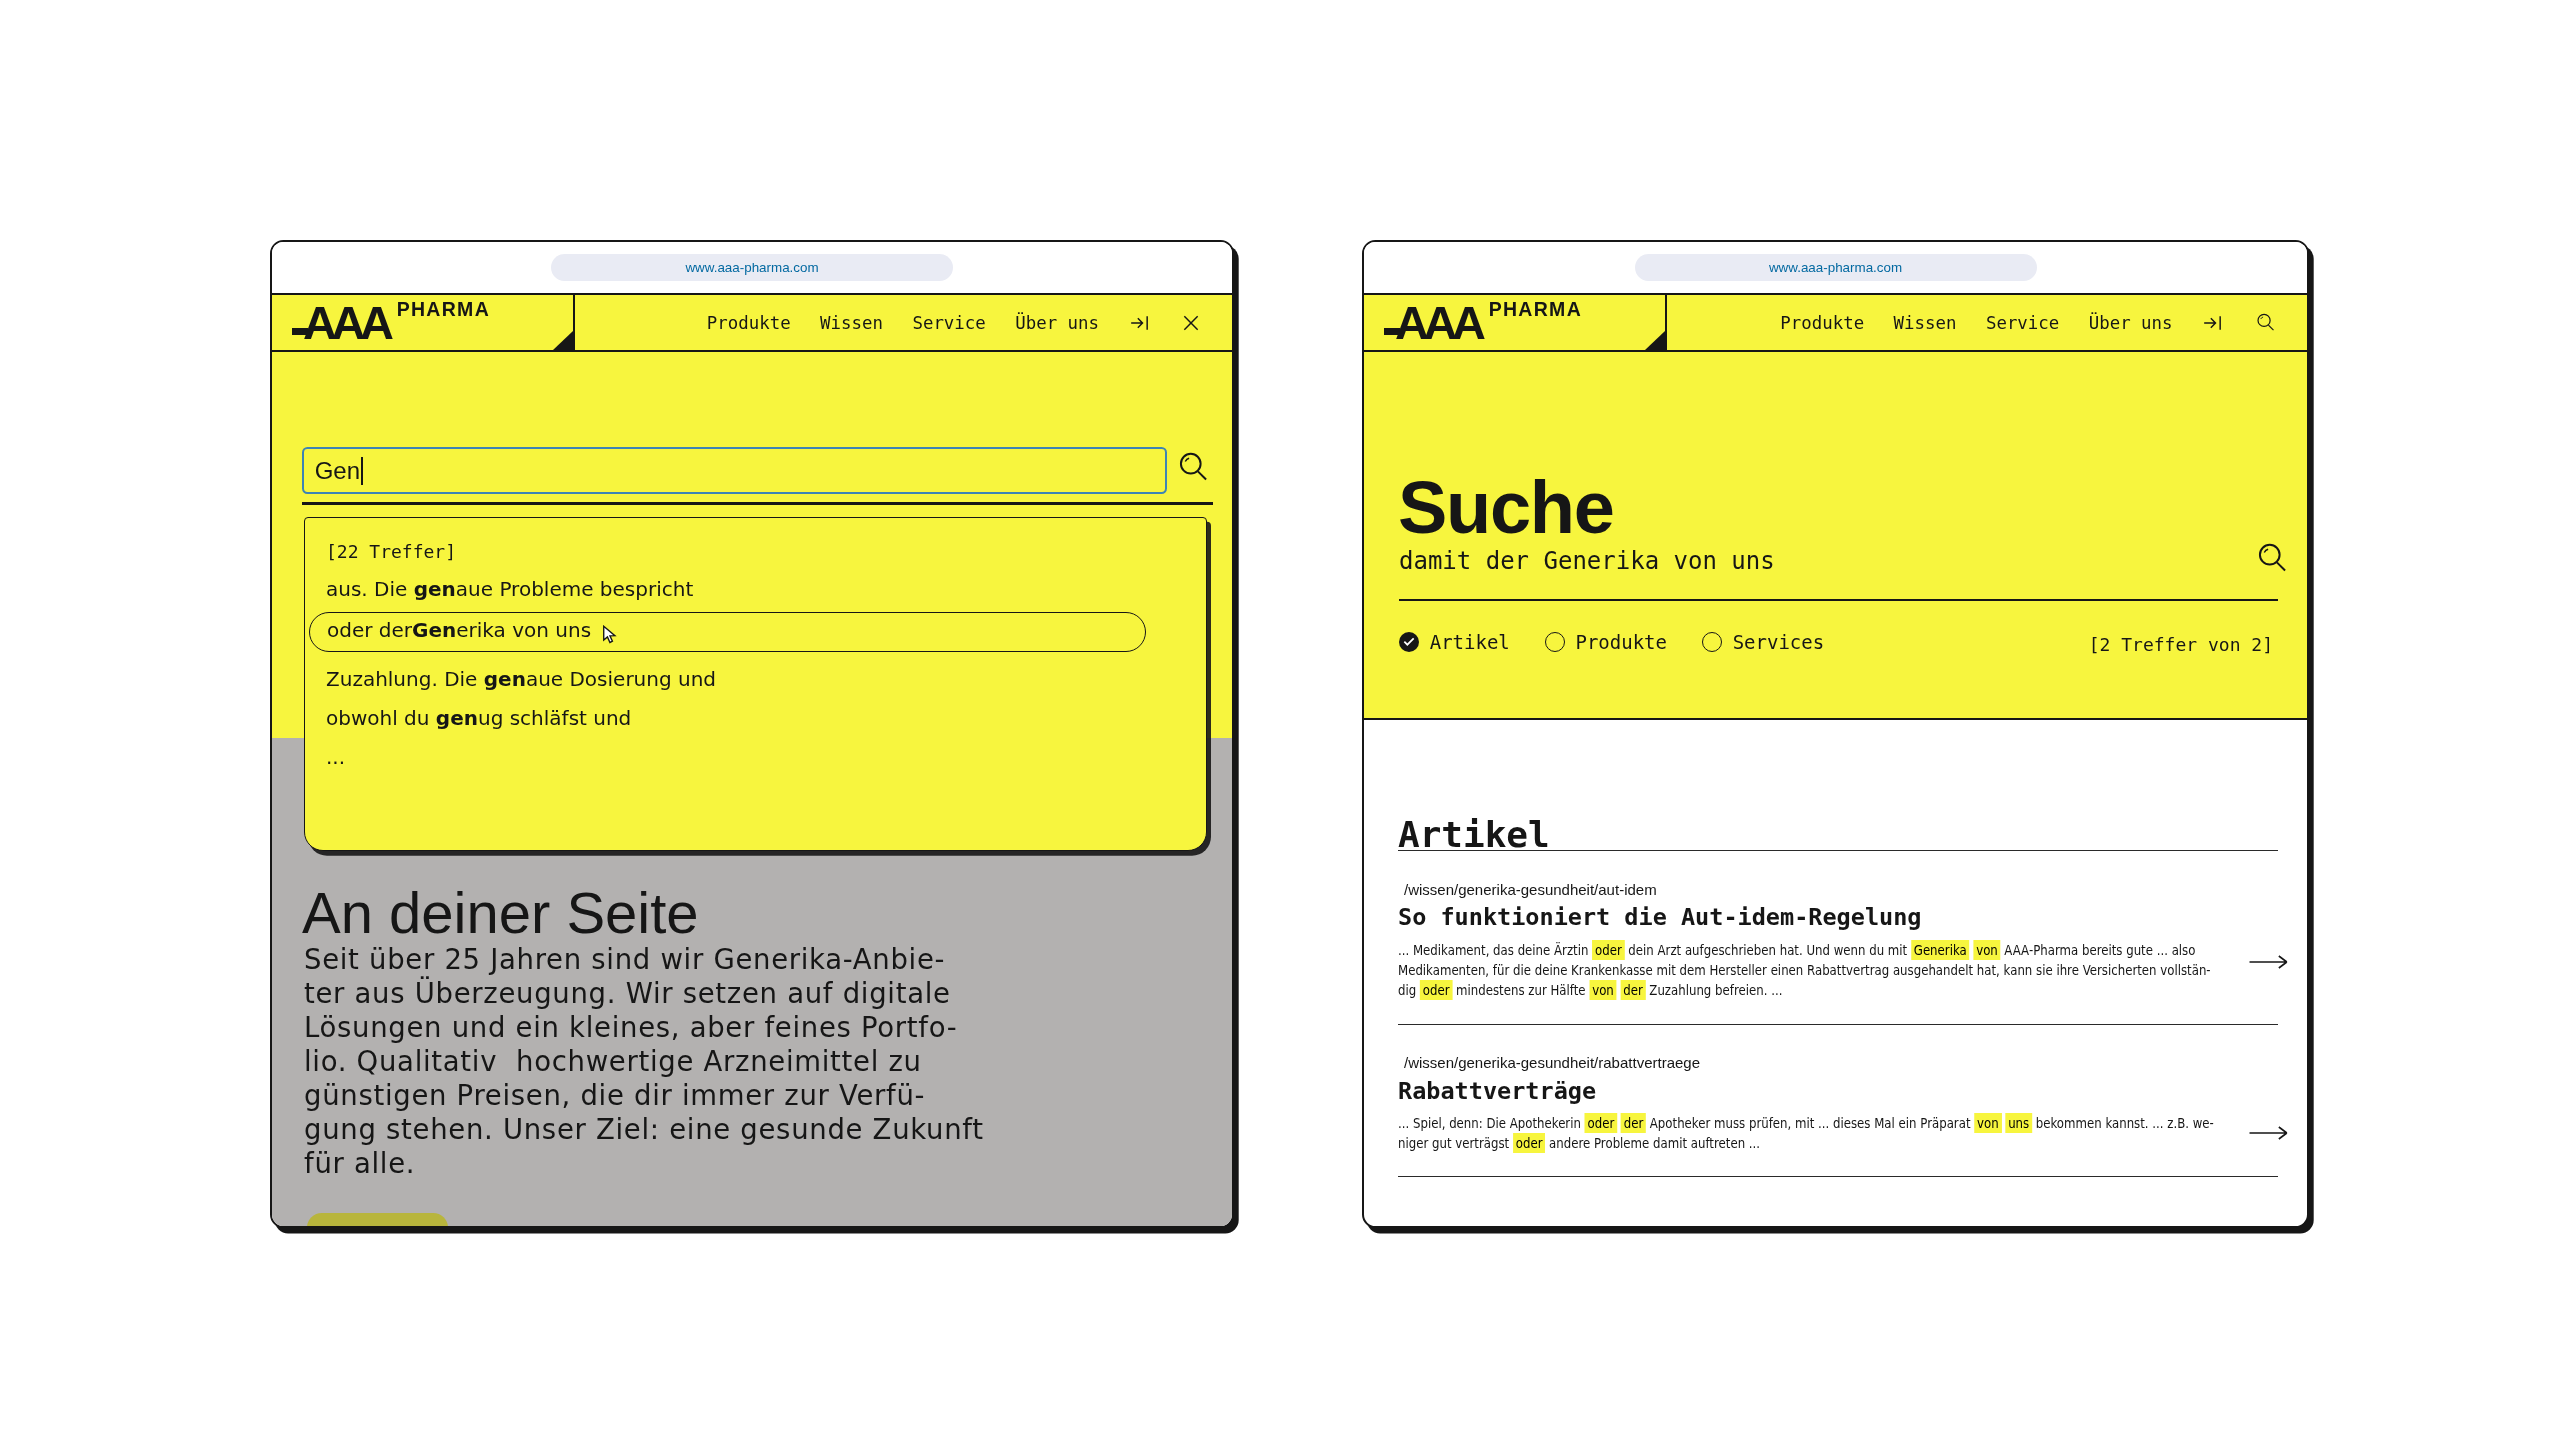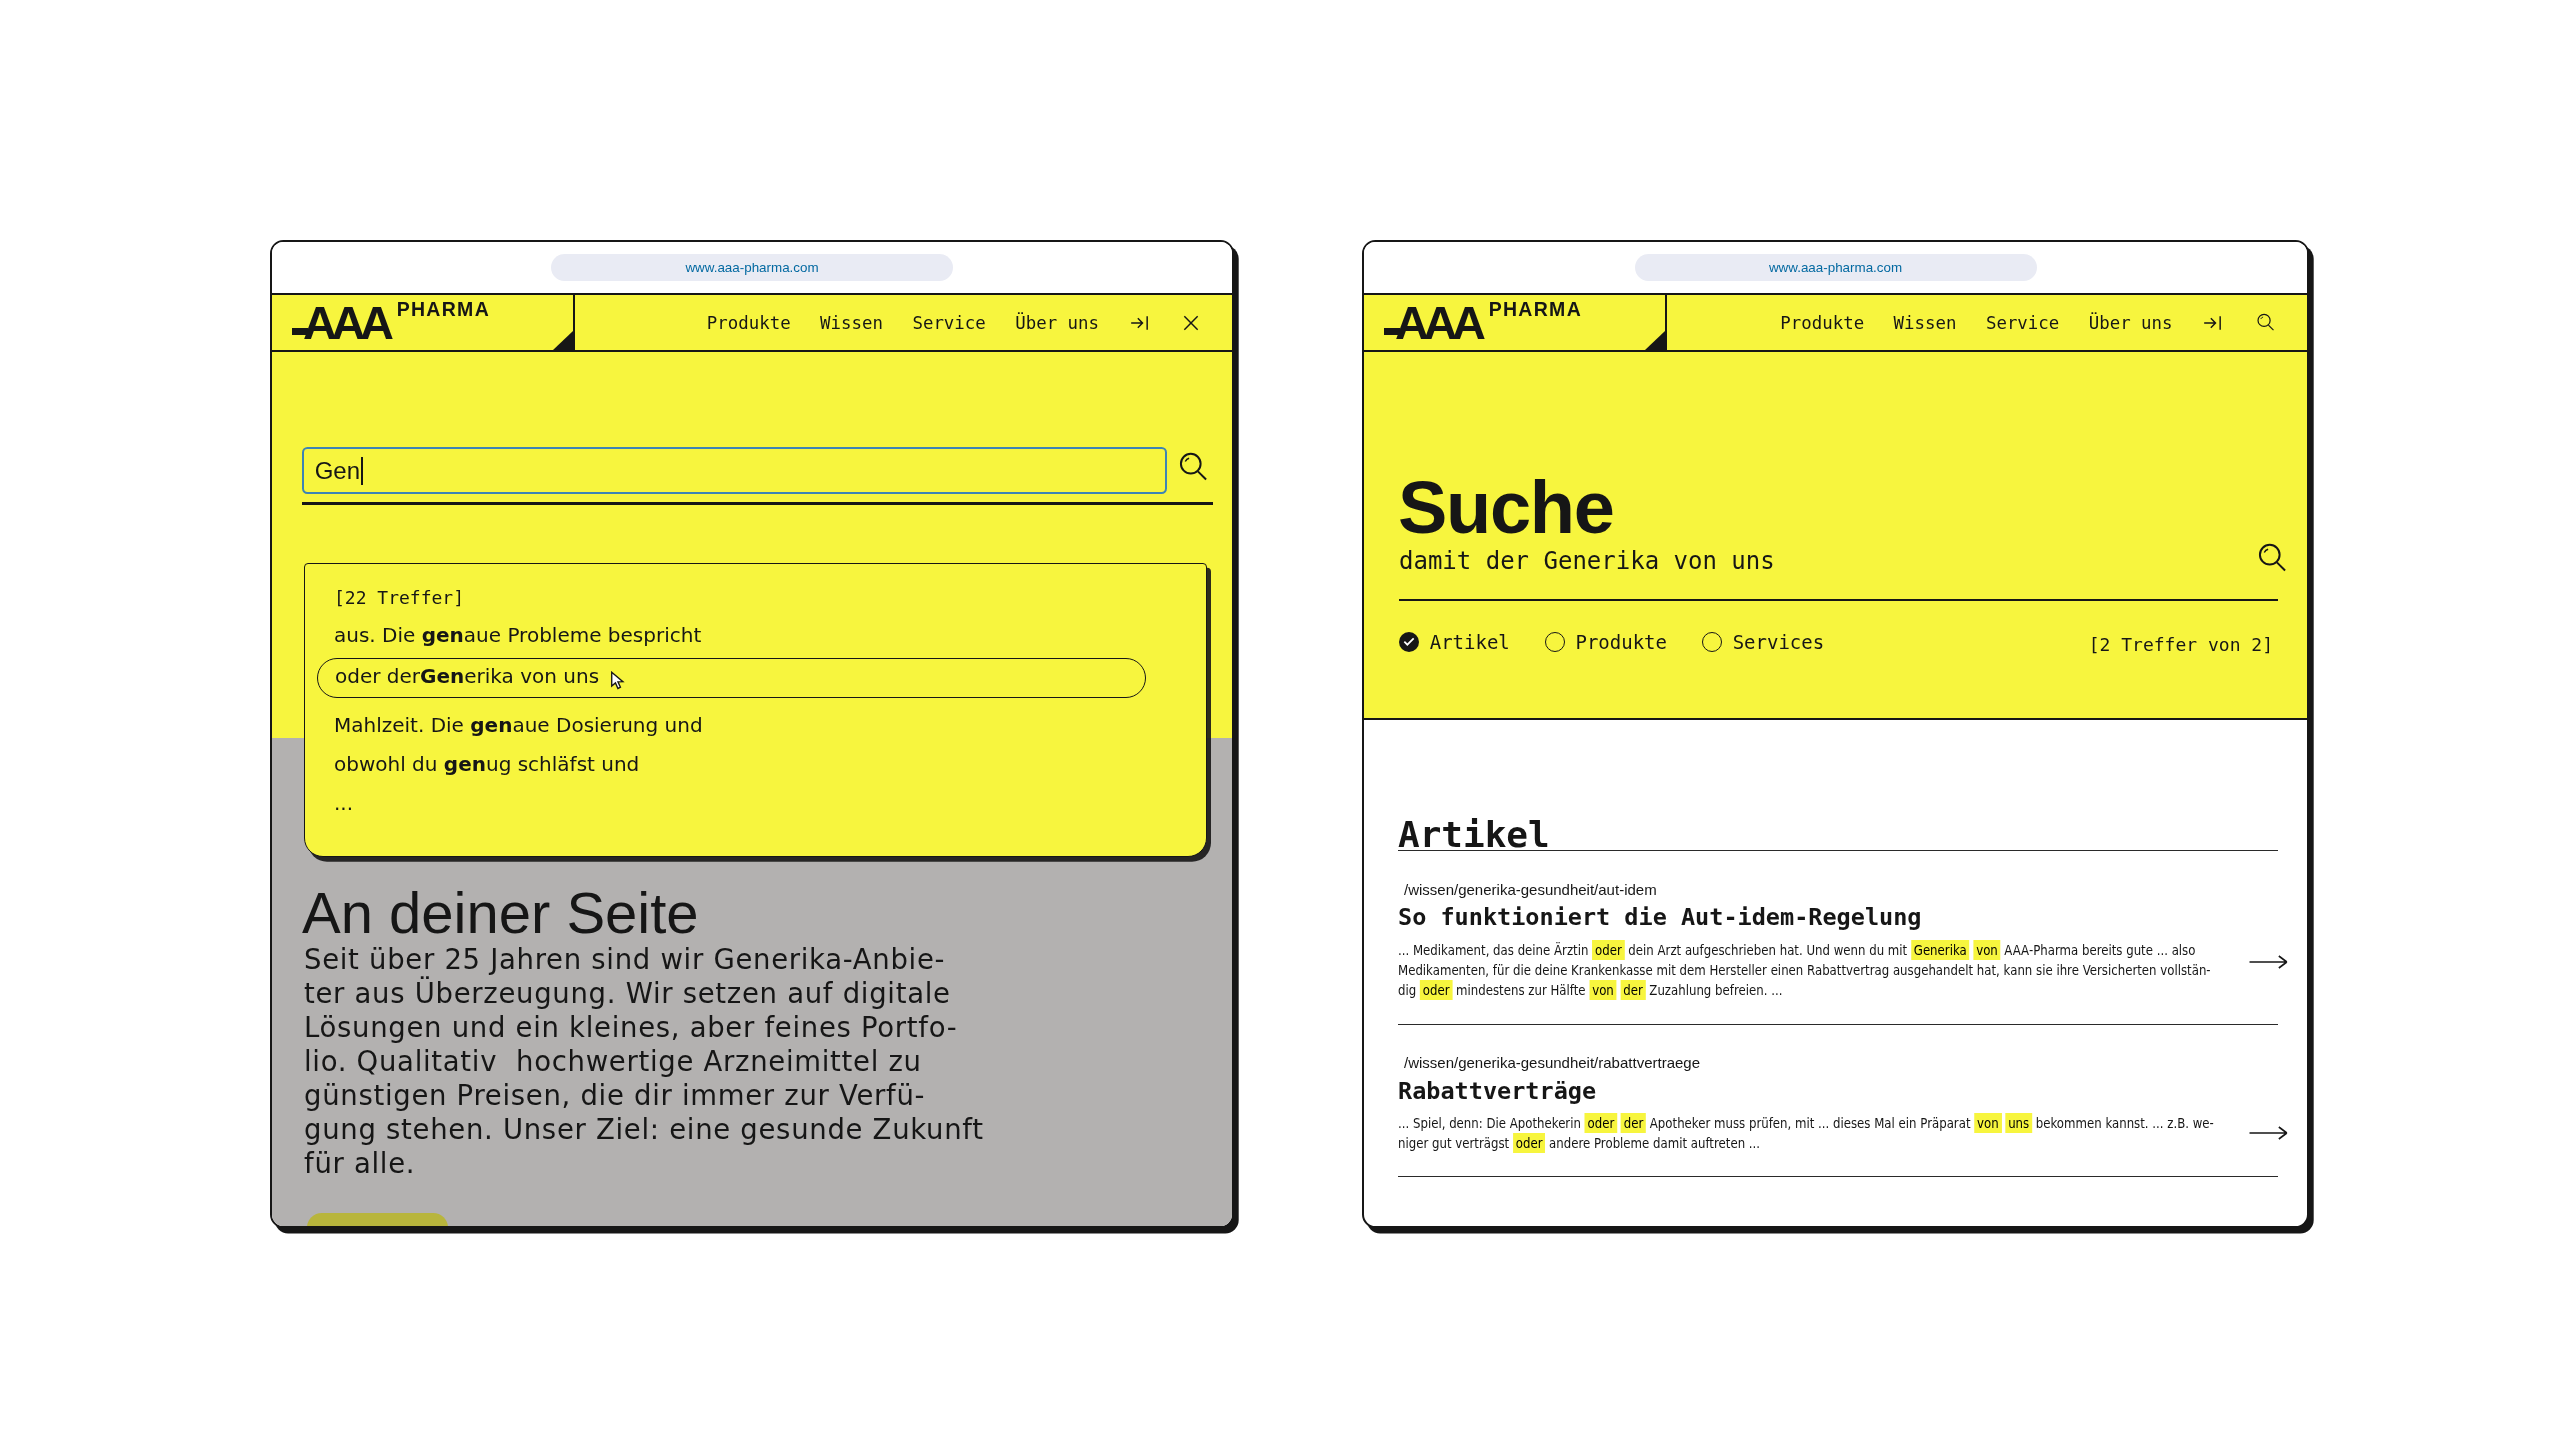--- a/index.html
+++ b/index.html
@@ -37,23 +37,23 @@
 
   
   .hero-yellow-left{position:absolute;left:0;right:0;top:0;height:386px;background:#f7f53e;}
   .gray-section{position:absolute;left:0;right:0;top:386px;bottom:0;background:#b3b1b0;}
   .search-input{position:absolute;left:30px;top:95px;width:865px;height:47px;border:2px solid #3e84b4;
     border-radius:5.4px;box-sizing:border-box;display:flex;align-items:center;padding:0 10.7px;
     font-family:"Liberation Sans",sans-serif;font-size:24px;background:transparent;}
   .caret{display:inline-block;width:2px;height:28px;background:#161616;margin-left:1.3px;}
   .mag-btn{position:absolute;top:98px;left:904px;width:35px;height:35px;cursor:pointer;}
   .search-underline{position:absolute;left:30px;top:150px;width:911px;height:2.7px;background:#161616;}
-  .dropdown{position:absolute;left:32px;top:165px;width:903px;height:294px;background:#f7f53e;
+  .dropdown{position:absolute;left:32px;top:165px;width:903px;height:334px;background:#f7f53e;
     border:1.3px solid #161616;border-radius:4px 4px 19px 19px;box-shadow:4px 4.7px 0 rgba(22,22,22,.9);
-    box-sizing:border-box;z-index:5;padding:23px 24px 0 29px;margin-top:46px;}
+    box-sizing:border-box;z-index:5;padding:23px 24px 0 21px;}
   .dd-count{font-family:"DejaVu Sans Mono",monospace;font-size:18px;}
   .sugg{margin-top:16px;font-size:20px;line-height:23px;cursor:pointer;white-space:nowrap;}
   .sugg b{font-weight:bold;}
   .sugg.selected{margin-left:-17.4px;margin-top:10.7px;margin-bottom:1.3px;border:1.3px solid #161616;
     border-radius:670px;padding:6px 13.4px 6px 17.4px;width:calc(100% - 19px);box-sizing:border-box;
     display:flex;align-items:flex-start;}
   .sugg.selected .cursor-ico{margin-left:9.4px;margin-top:6.7px;}
   .hero-h1{position:absolute;left:30px;top:488px;font-family:"Liberation Sans",sans-serif;
     font-weight:400;font-size:58px;letter-spacing:0;}
   .hero-p{position:absolute;left:32px;top:562px;font-size:27.5px;line-height:34px;letter-spacing:0.7px;
@@ -145,21 +145,21 @@
       <div id="suggestion-list">
           <div class="sugg"><span>aus. Die </span><b>gen</b><span>aue Probleme bespricht</span></div>
           <div class="sugg selected">
             <span>oder der </span>
             <b>Gen</b>
             <span>erika von uns</span>
             <svg class="cursor-ico" width="17.4" height="20" viewBox="0 0 14 16">
               <path d="M3 1 L3 12 L6 9.5 L8 14 L10 13 L8 8.7 L12 8.5 Z" fill="#fff" stroke="#161616" stroke-width="1.1"></path>
             </svg>
           </div>
-          <div class="sugg"><span>Mahlzeit. Die </span><b>gen</b><span>aue Dosierung und</span></div>
+          <div class="sugg"><span>Zuzahlung. Die </span><b>gen</b><span>aue Dosierung und</span></div>
           <div class="sugg"><span>obwohl du </span><b>gen</b><span>ug schläfst und</span></div>
           <div class="sugg"><span>...</span></div>
         </div>
     </div>
 
     <h1 class="hero-h1">An deiner Seite</h1>
     <p class="hero-p">Seit über 25 Jahren sind wir Generika-Anbie-
 ter aus Überzeugung. Wir setzen auf digitale
 Lösungen und ein kleines, aber feines Portfo-
 lio. Qualitativ  hochwertige Arzneimittel zu

